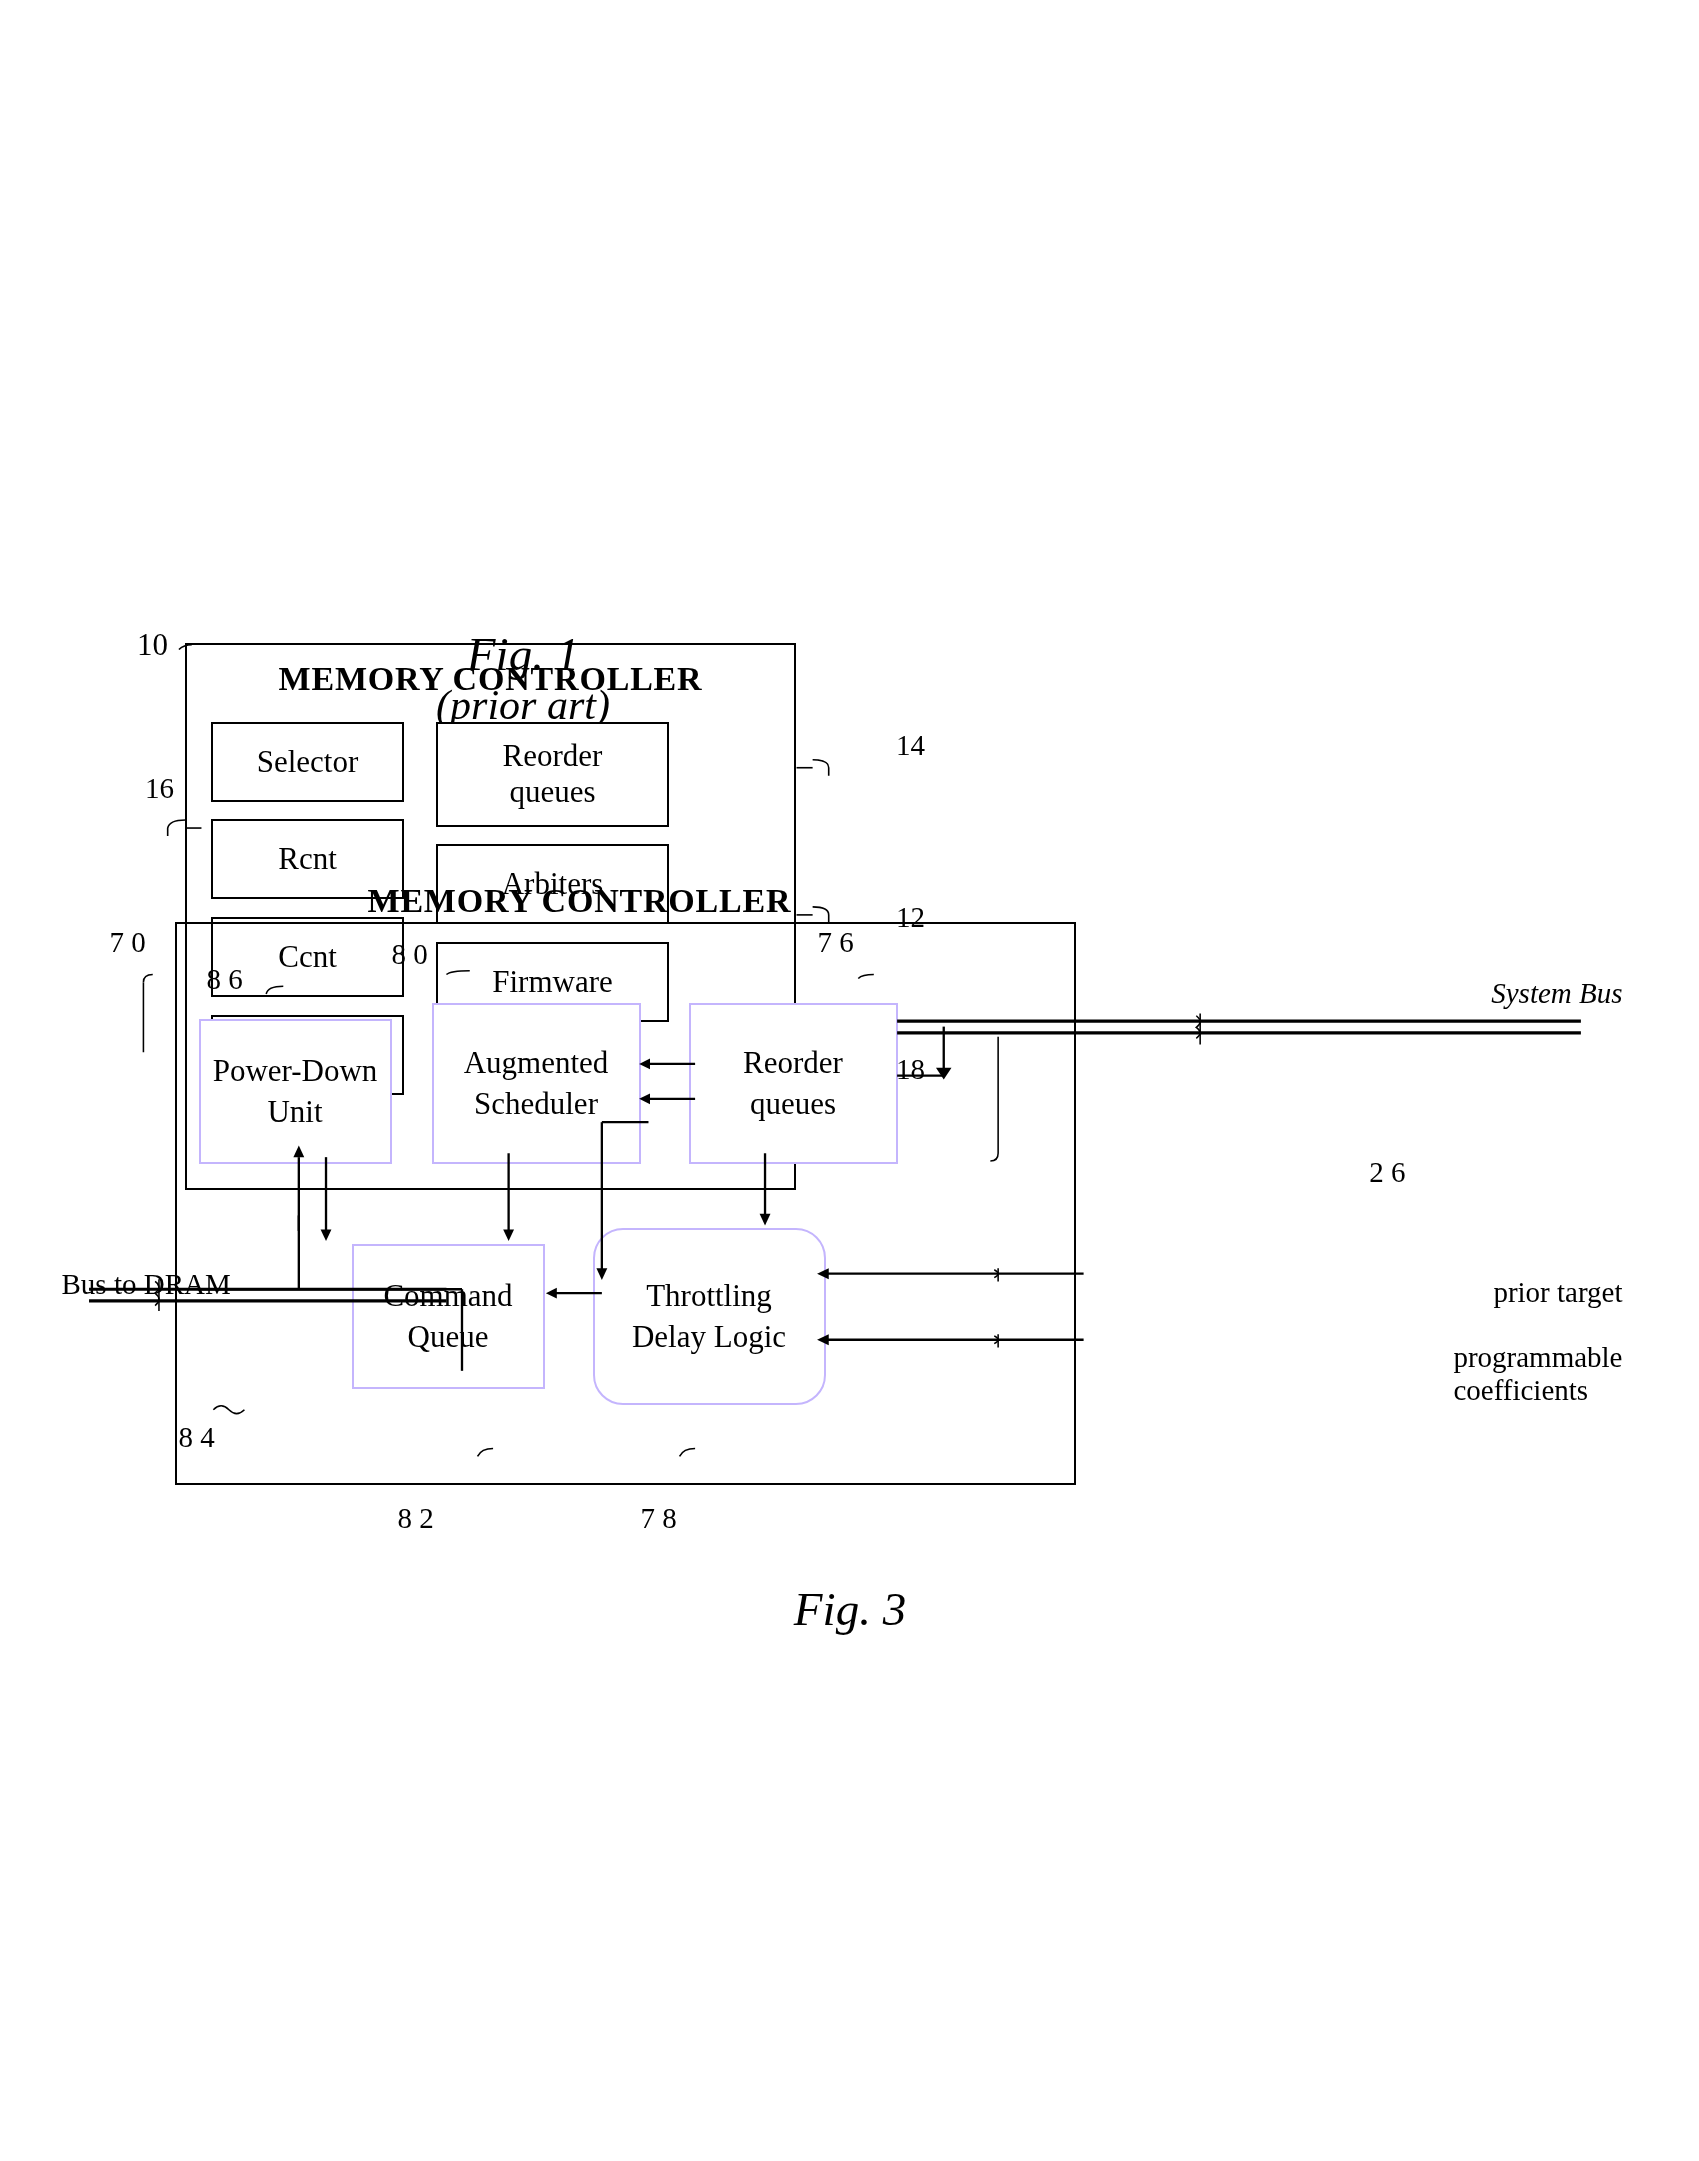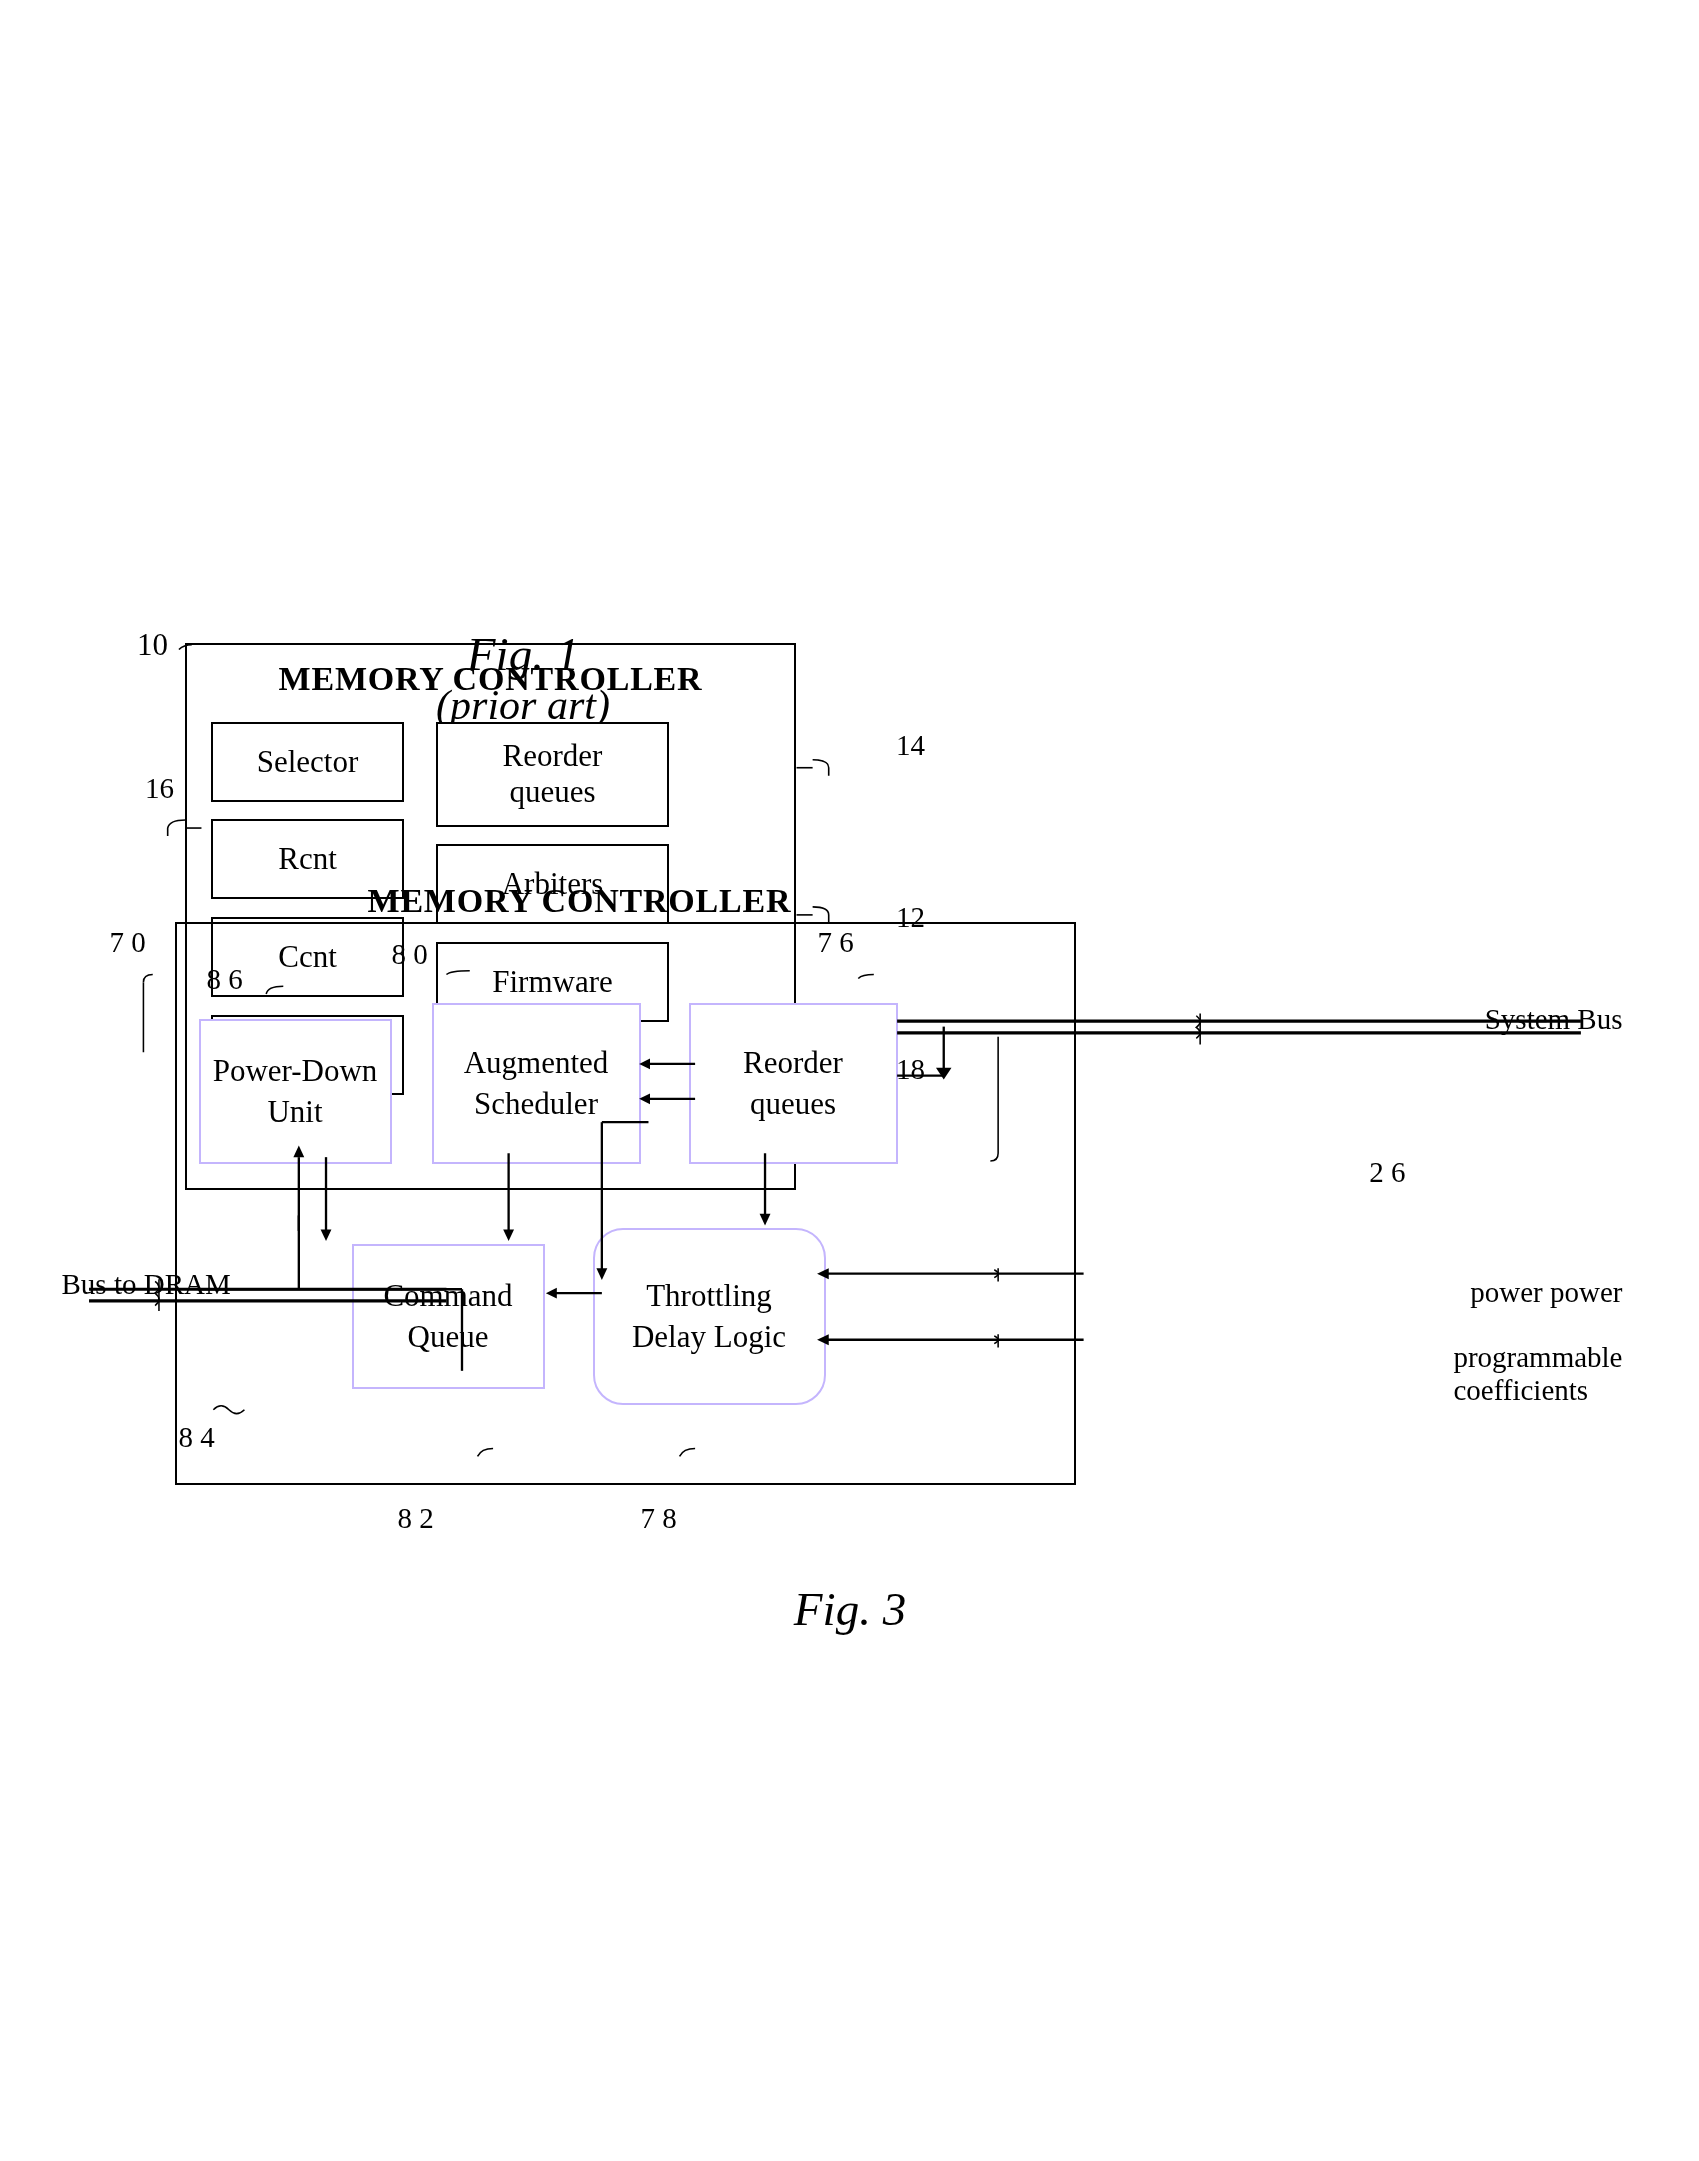--- a/index.html
+++ b/index.html
@@ -218,21 +218,21 @@
       top: 370px; left: 531px;
       width: 233px; height: 177px; border-radius: 30px;
     }
 
     
     .side-label {
       position: absolute;
       font-size: 29px;
     }
 
-    .lbl-system-bus { top: 145px; right: 16px; }
+    .lbl-system-bus { top: 119px; right: 16px; font-style: italic; }
     .lbl-power-target { top: 418px; right: 16px; }
     .lbl-prog-coeff { top: 483px; right: 16px; }
     .lbl-bus-dram { top: 410px; left: 0px; }
 
     
     .arrows-svg {
       position: absolute;
       top: 0; left: 0;
       width: 100%;
       height: 100%;
@@ -318,21 +318,21 @@
 
       <div class="blk blk-as">Augmented<br>Scheduler</div>
 
       <div class="blk blk-rq">Reorder<br>queues</div>
 
       <div class="blk blk-cq">Command<br>Queue</div>
 
       <div class="blk blk-tdl">Throttling<br>Delay Logic</div>
 
       <span class="side-label lbl-system-bus">System Bus</span>
-      <span class="side-label lbl-power-target">power power</span>
+      <span class="side-label lbl-power-target">prior target</span>
       <span class="side-label lbl-prog-coeff">programmable<br>coefficients</span>
       <span class="side-label lbl-bus-dram">Bus to DRAM</span>
 
       <span class="side-label lbl-26">2 6</span>
       <span class="side-label lbl-84">8 4</span>
       <span class="side-label lbl-82">8 2</span>
       <span class="side-label lbl-78">7 8</span>
 
       <svg class="arrows-svg" viewBox="0 0 1960 870">
 

